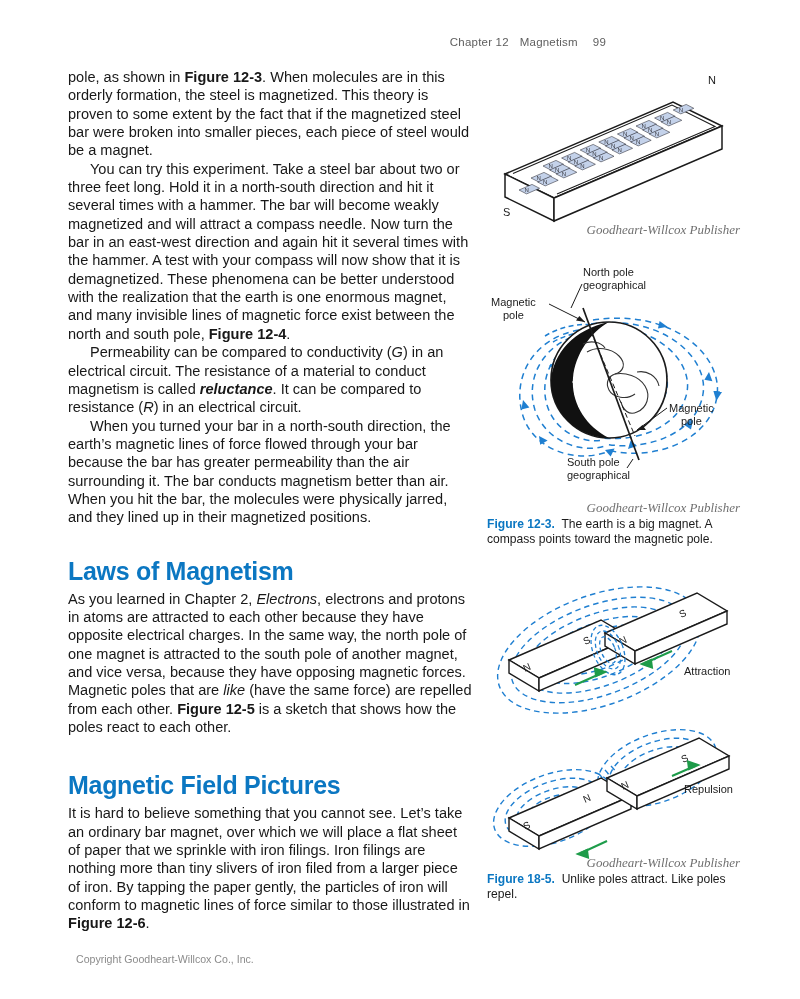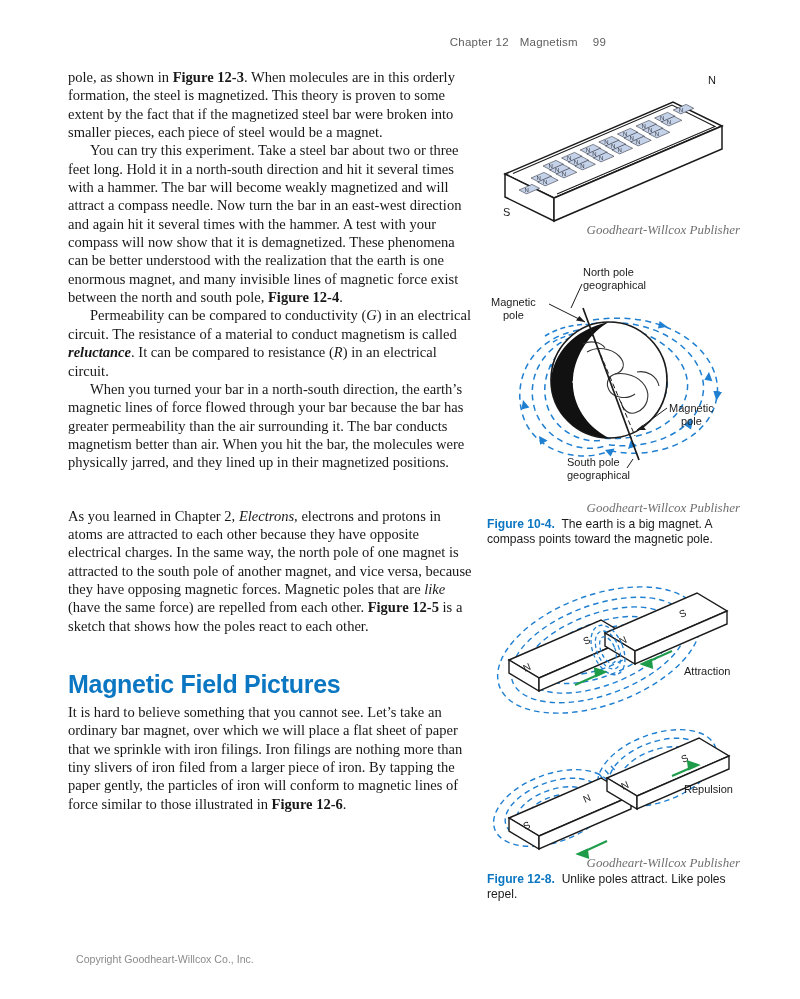--- a/index.html
+++ b/index.html
@@ -48,21 +48,21 @@
     left: 487px;
     top: 60px;
     width: 253px;
   }
 
   p.body {
     margin: 0;
     font-size: 14.55px;
     line-height: 18.35px;
     text-align: left;
-    font-family: Liberation Serif, serif;
+    font-family: Liberation Sans, sans-serif;
     color: #181818;
   }
   p.body + p.body { text-indent: 22px; }
   .bld { font-weight: bold; }
   .ital { font-style: italic; }
   .bldital { font-weight: bold; font-style: italic; }
 
   h2.head {
     font-family: "Liberation Sans", sans-serif;
     font-size: 25px;
@@ -138,20 +138,21 @@
 
     <p class="body"><span class="bld"></span><span>pole, as shown in </span><span class="bld">Figure 12-3</span><span>. When molecules are in this orderly formation, the steel is magnetized. This theory is proven to some extent by the fact that if the magnetized steel bar were broken into smaller pieces, each piece of steel would be a magnet.</span></p>
 
     <p class="body"><span>You can try this experiment. Take a steel bar about two or three feet long. Hold it in a north-south direction and hit it several times with a hammer. The bar will become weakly magnetized and will attract a compass needle. Now turn the bar in an east-west direction and again hit it several times with the hammer. A test with your compass will now show that it is demagnetized. These phenomena can be better understood with the realization that the earth is one enormous magnet, and many invisible lines of magnetic force exist between the north and south pole, </span><span class="bld">Figure 12-4</span><span>.</span></p>
 
     <p class="body"><span>Permeability can be compared to conductivity (</span><span class="ital">G</span><span>) in an electrical circuit. The resistance of a material to conduct magnetism is called </span><span class="bldital">reluctance</span><span>. It can be compared to resistance (</span><span class="ital">R</span><span>) in an electrical circuit.</span></p>
 
     <p class="body"><span>When you turned your bar in a north-south direction, the earth’s magnetic lines of force flowed through your bar because the bar has greater permeability than the air surrounding it. The bar conducts magnetism better than air. When you hit the bar, the molecules were physically jarred, and they lined up in their magnetized positions.</span></p>
 
     <div class="head-gap-top"></div>
+    <h2 class="head">Laws of Magnetism</h2>
     <div class="head-gap-bot"></div>
 
     <p class="body"><span>As you learned in Chapter 2, </span><span class="ital">Electrons</span><span>, electrons and protons in atoms are attracted to each other because they have opposite electrical charges. In the same way, the north pole of one magnet is attracted to the south pole of another magnet, and vice versa, because they have opposing magnetic forces. Magnetic poles that are </span><span class="ital">like</span><span> (have the same force) are repelled from each other. </span><span class="bld">Figure 12-5</span><span> is a sketch that shows how the poles react to each other.</span></p>
 
     <div class="head-gap-top" style="height:35px"></div>
     <h2 class="head">Magnetic Field Pictures</h2>
     <div class="head-gap-bot"></div>
 
     <p class="body"><span>It is hard to believe something that you cannot see. Let’s take an ordinary bar magnet, over which we will place a flat sheet of paper that we sprinkle with iron filings. Iron filings are nothing more than tiny slivers of iron filed from a larger piece of iron. By tapping the paper gently, the particles of iron will conform to magnetic lines of force similar to those illustrated in </span><span class="bld">Figure 12-6</span><span>.</span></p>
 
@@ -377,21 +378,21 @@
           <text class="lbl" x="194" y="165">pole</text>
           <line x1="180" y1="148" x2="150" y2="170" stroke="#1b1b1b" stroke-width="1"></line>
           <path d="M150 170 l9 0 l-3.6 -5 z" fill="#1b1b1b"></path>
 
           <text class="lbl" x="80" y="206">South pole</text>
           <text class="lbl" x="80" y="219">geographical</text>
           <line x1="146" y1="199" x2="140" y2="208" stroke="#1b1b1b" stroke-width="1"></line>
         </svg>
       </div>
       <div class="credit">Goodheart-Willcox Publisher</div>
-      <div class="caption"><span class="figlabel">Figure 10-4.</span>&nbsp; <span>The earth is a big magnet. A compass points toward the magnetic pole.</span></div>
+      <div class="caption"><span class="figlabel">Figure 12-3.</span>&nbsp; <span>The earth is a big magnet. A compass points toward the magnetic pole.</span></div>
     </div>
 
     <div class="figblock" style="margin-top:22px">
       <div class="figart">
         <svg width="253" height="285" viewBox="0 0 253 285">
           <defs>
             <g id="barmag">
 
               <path d="M0 0 L92 -40 L122 -22 L30 18 Z" fill="#ffffff" stroke="#1b1b1b" stroke-width="1.4"></path>
 
@@ -474,20 +475,20 @@
               <line x1="120" y1="133" x2="94" y2="145"></line>
               <path d="M91 146 l10 3.6 l-1 -7.6 z"></path>
               <line x1="185" y1="68" x2="208" y2="58"></line>
               <path d="M211 57 l-10 -3.6 l1 7.6 z"></path>
             </g>
             <text class="lbl" x="197" y="85">Repulsion</text>
           </g>
         </svg>
       </div>
       <div class="credit">Goodheart-Willcox Publisher</div>
-      <div class="caption"><span class="figlabel">Figure 12-8.</span>&nbsp; <span>Unlike poles attract. Like poles repel.</span></div>
+      <div class="caption"><span class="figlabel">Figure 18-5.</span>&nbsp; <span>Unlike poles attract. Like poles repel.</span></div>
     </div>
 
   </div>
 
   <div class="footer">Copyright Goodheart-Willcox Co., Inc.</div>
 
 </div>
 
 </body></html>

